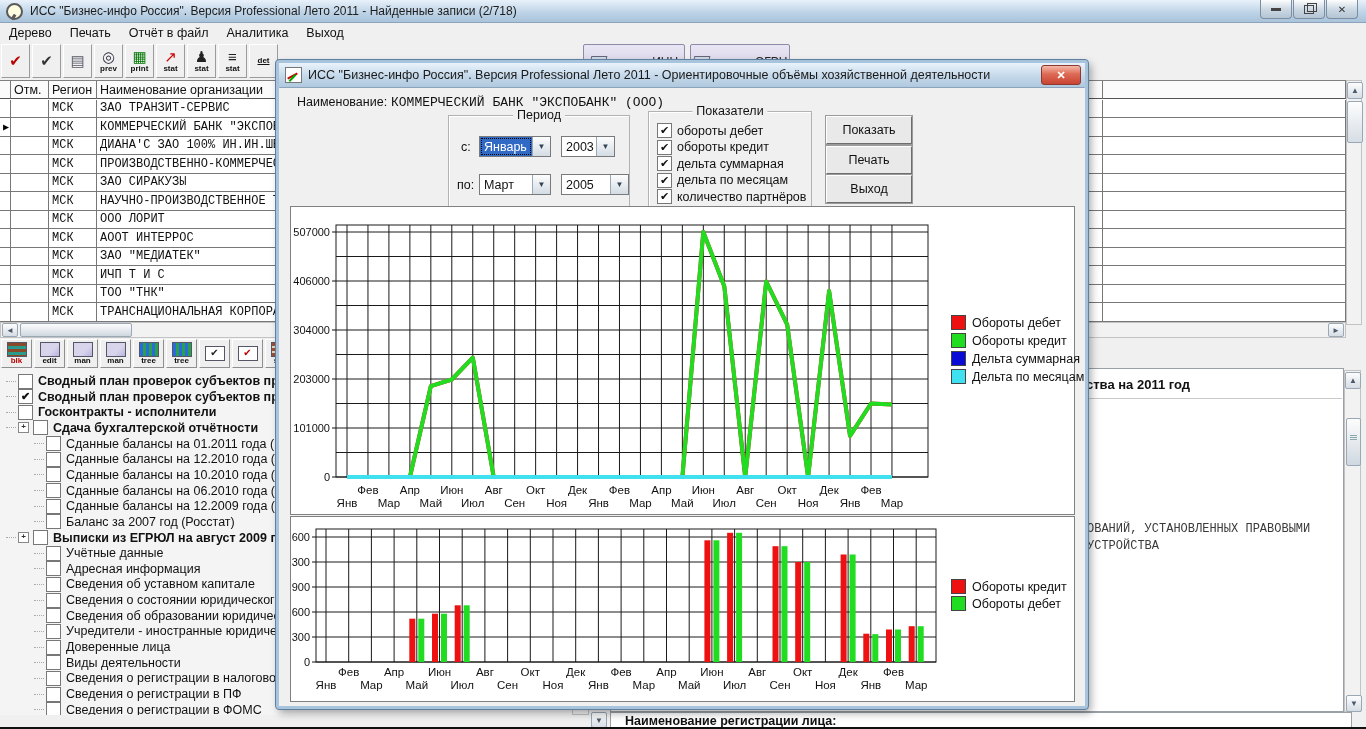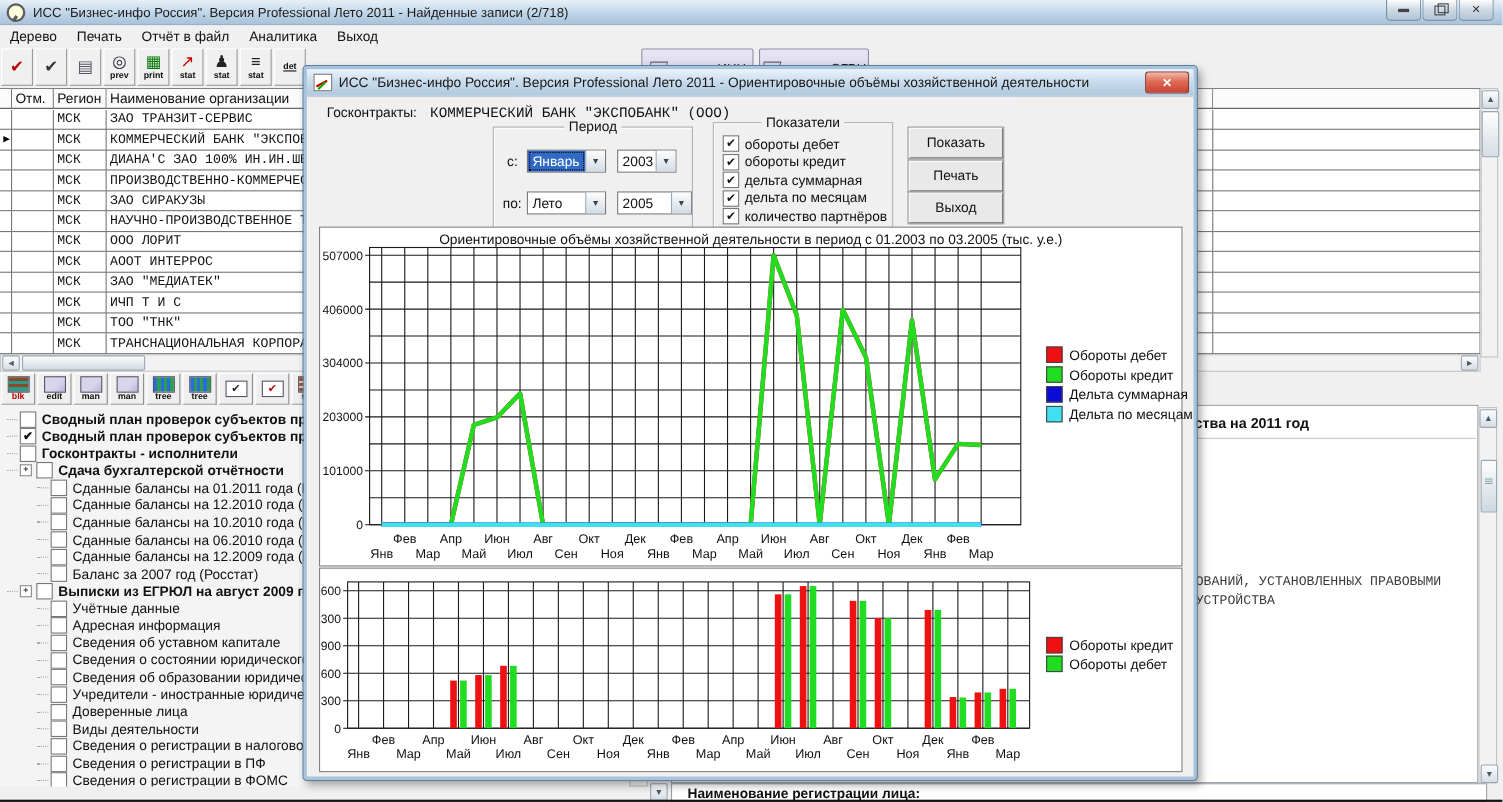--- a/index.html
+++ b/index.html
@@ -470,37 +470,37 @@
 <div class="abs sbtn" style="left:591px;top:712px;height:14px;">▼</div>
 <div class="abs bottom-strip"></div>
 
 <div class="abs dialog">
   <div class="dlg-title">
     <span class="dlg-icon"></span>
     <span class="t">ИСС "Бизнес-инфо Россия". Версия Professional Лето 2011 - Ориентировочные объёмы хозяйственной деятельности</span>
     <div class="close-btn">✕</div>
   </div>
 
-  <span class="dlg-label" style="left:18px;top:32px;">Госконтракты:</span>
+  <span class="dlg-label" style="left:18px;top:32px;">Наименование:</span>
   <span class="dlg-label mono-val" style="left:112px;top:32px;">КОММЕРЧЕСКИЙ БАНК "ЭКСПОБАНК"  (ООО)</span>
 
   <div class="grp" style="left:169px;top:52px;width:180px;height:90px;">
     <span class="legend">Период</span>
     <span class="dlg-label" style="left:12px;top:24px;">с:</span>
     <div class="combo" style="left:30px;top:20px;width:72px;">
       <span class="val sel">Январь</span>
       <span class="arr">▼</span>
     </div>
     <div class="combo" style="left:112px;top:20px;width:54px;">
       <span class="val">2003</span>
       <span class="arr">▼</span>
     </div>
     <span class="dlg-label" style="left:8px;top:62px;">по:</span>
     <div class="combo" style="left:30px;top:58px;width:72px;">
-      <span class="val">Лето</span>
+      <span class="val">Март</span>
       <span class="arr">▼</span>
     </div>
     <div class="combo" style="left:112px;top:58px;width:68px;">
       <span class="val">2005</span>
       <span class="arr">▼</span>
     </div>
   </div>
 
   <div class="grp" id="indicatorsGroup" style="left:369px;top:48px;width:162px;height:94px;">
     <span class="legend">Показатели</span>
@@ -524,21 +524,20 @@
         <span class="cb">✔</span>
         <span>количество партнёров</span>
       </div>
     </div>
 
   <div class="pbtn" style="left:547px;top:53px;">Показать</div>
   <div class="pbtn" style="left:547px;top:83px;">Печать</div>
   <div class="pbtn" style="left:547px;top:112px;">Выход</div>
 
   <div class="chart-panel" id="chart1" style="top:143px;height:307px;">
-    <div class="chart-title" style="top:4px;">Ориентировочные объёмы хозяйственной деятельности в период с 01.2003 по 03.2005 (тыс. у.е.)</div>
   <svg width="783" height="307" style="position:absolute;left:0;top:0;">
         <line x1="56" y1="18" x2="56" y2="270" stroke="#1a1a1a" stroke-width="1"></line>
         <line x1="76.96000000000001" y1="18" x2="76.96000000000001" y2="270" stroke="#1a1a1a" stroke-width="1"></line>
         <line x1="97.92" y1="18" x2="97.92" y2="270" stroke="#1a1a1a" stroke-width="1"></line>
         <line x1="118.88" y1="18" x2="118.88" y2="270" stroke="#1a1a1a" stroke-width="1"></line>
         <line x1="139.84" y1="18" x2="139.84" y2="270" stroke="#1a1a1a" stroke-width="1"></line>
         <line x1="160.8" y1="18" x2="160.8" y2="270" stroke="#1a1a1a" stroke-width="1"></line>
         <line x1="181.76" y1="18" x2="181.76" y2="270" stroke="#1a1a1a" stroke-width="1"></line>
         <line x1="202.72" y1="18" x2="202.72" y2="270" stroke="#1a1a1a" stroke-width="1"></line>
         <line x1="223.68" y1="18" x2="223.68" y2="270" stroke="#1a1a1a" stroke-width="1"></line>

